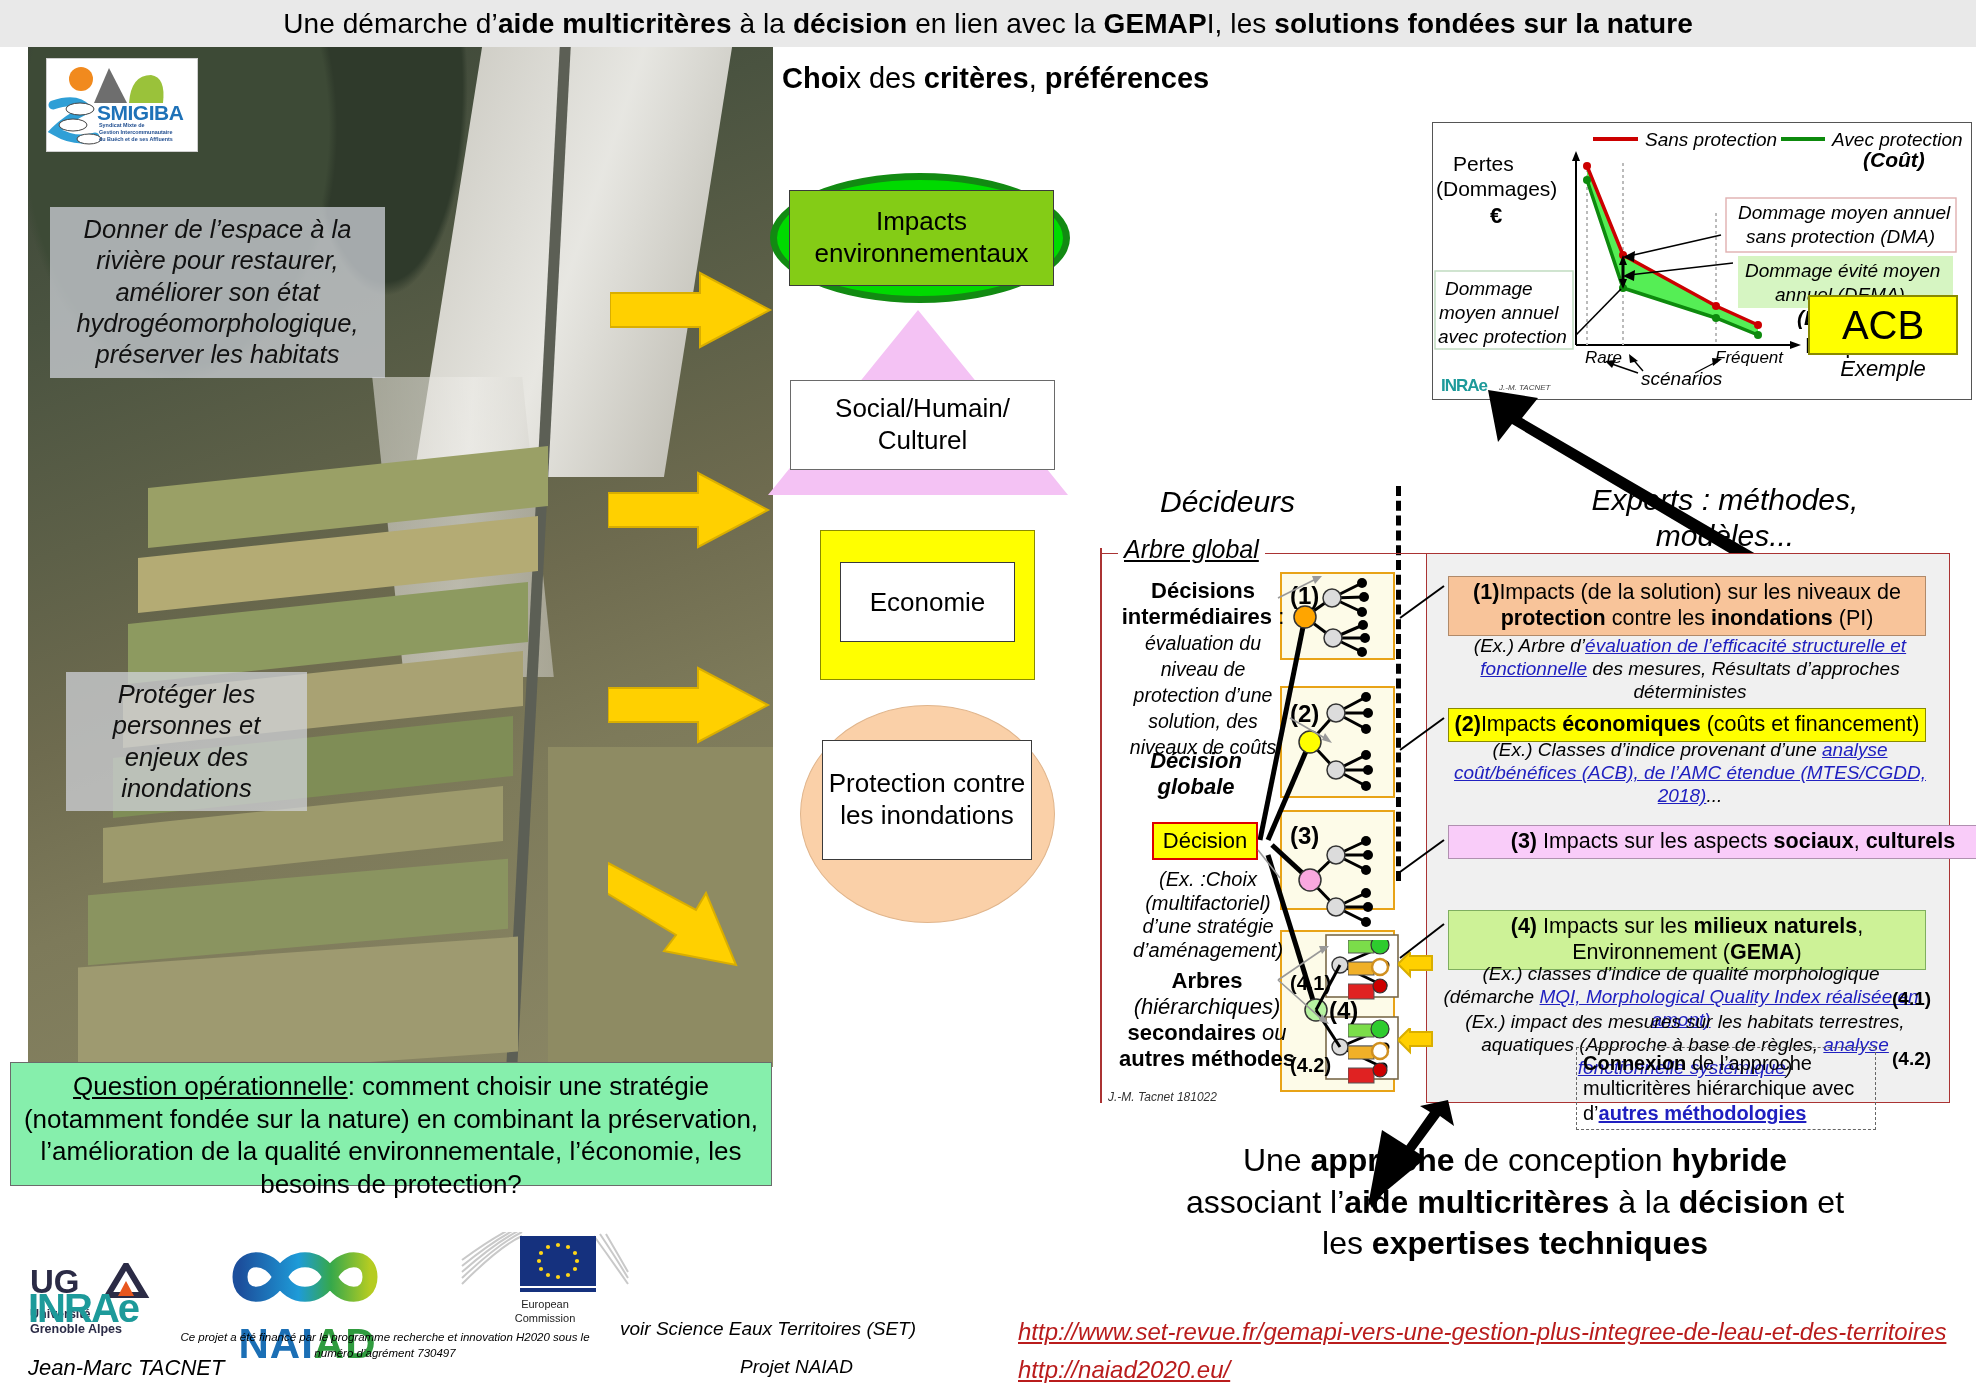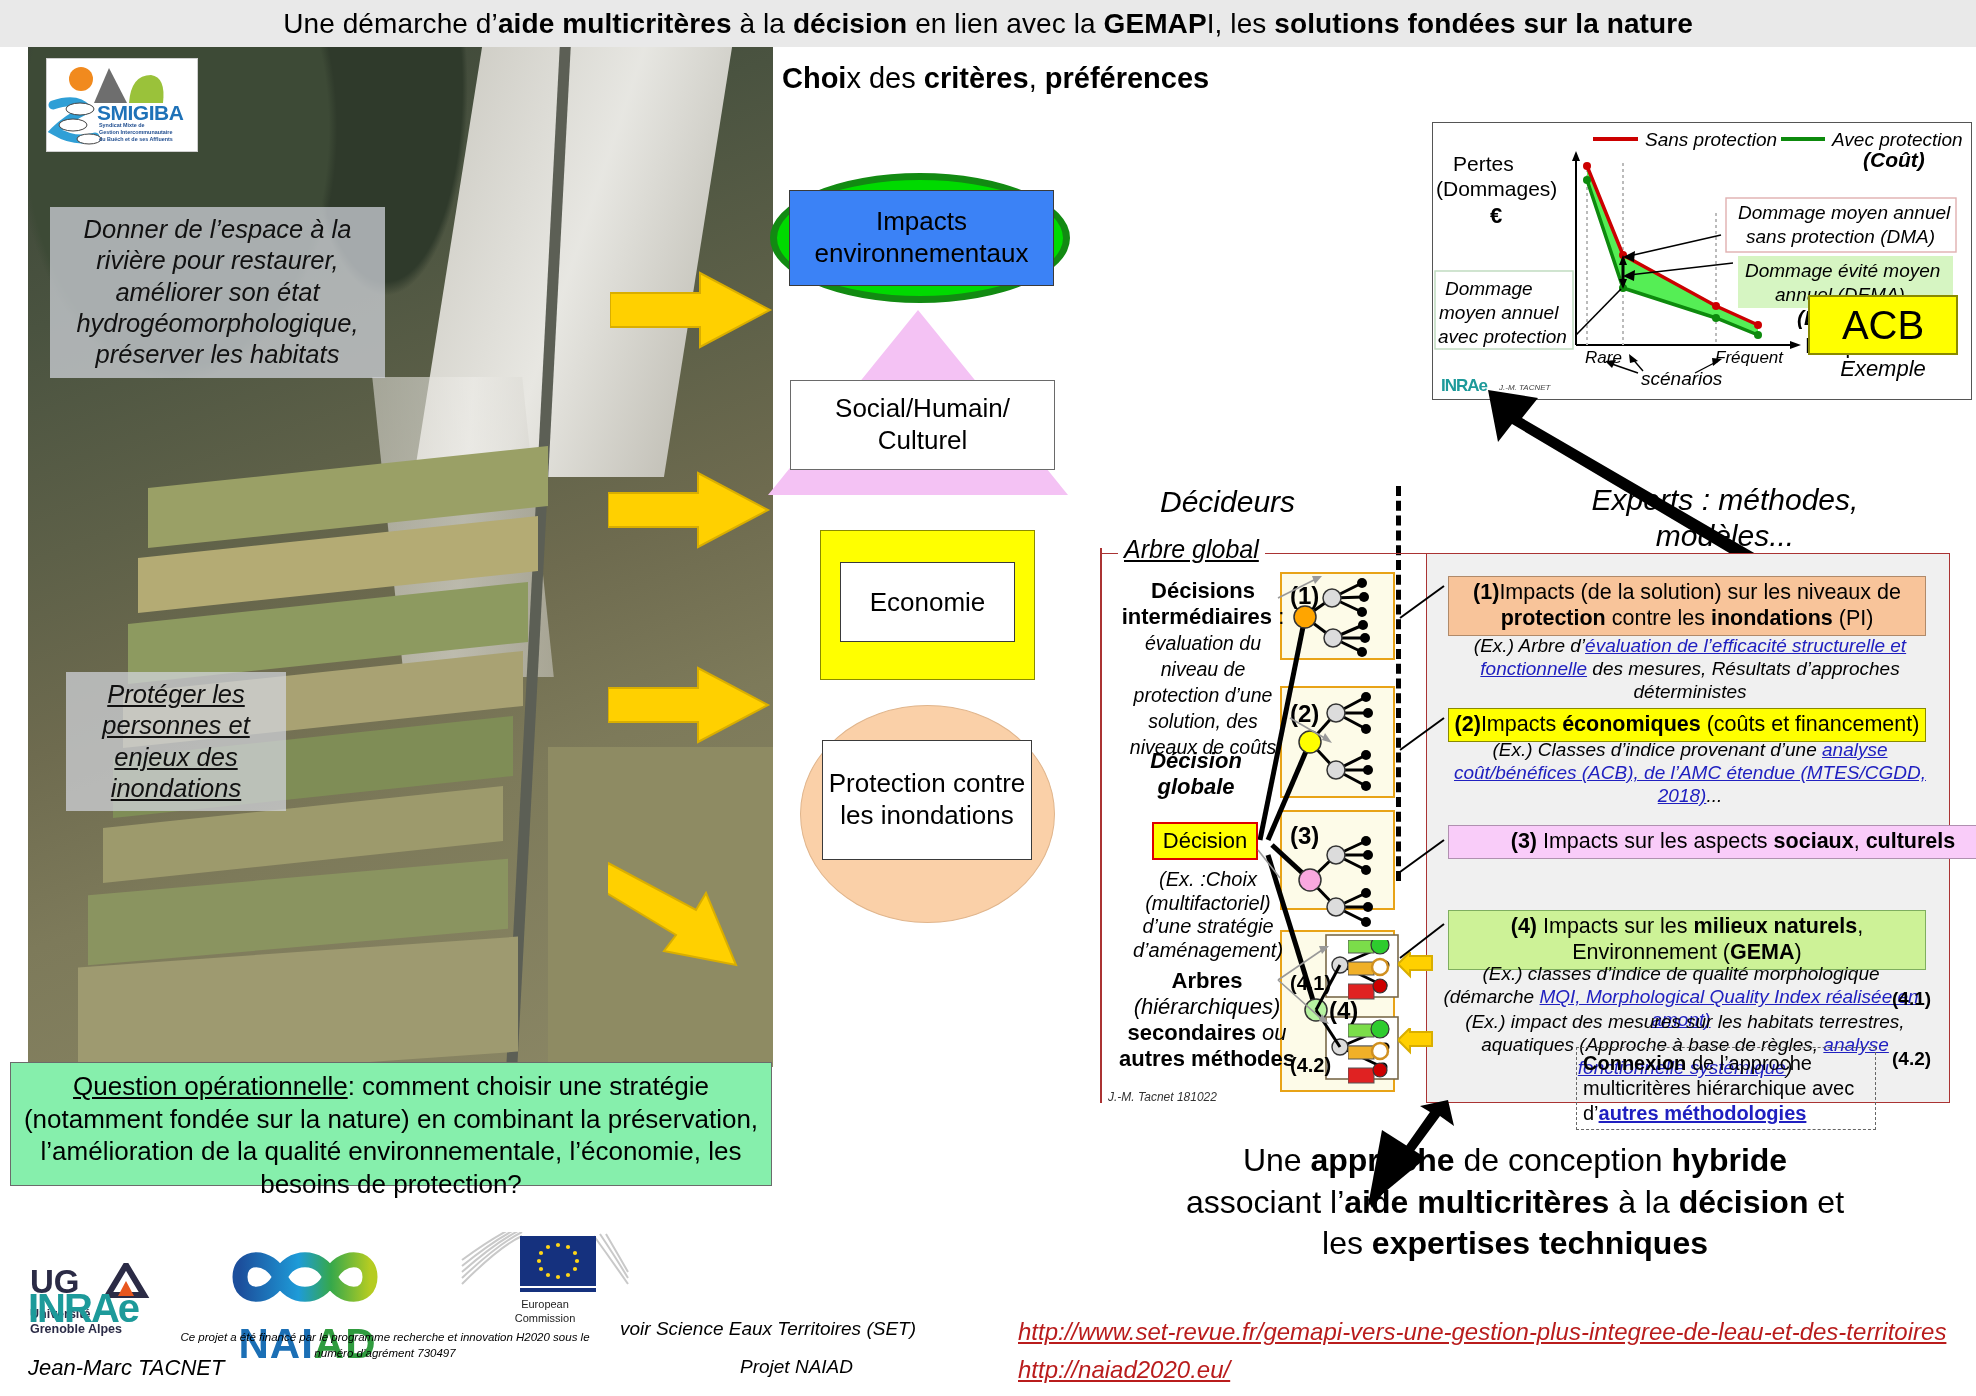--- a/index.html
+++ b/index.html
@@ -34,21 +34,21 @@
                    color:#1f72b8;letter-spacing:-.5px;}
   #smigiba .sm-sub{position:absolute;left:52px;top:63px;font-size:5.4px;color:#1f4d8f;
                    line-height:1.25;font-weight:bold;}
 
   
   #choix{position:absolute;left:782px;top:60px;width:600px;font-size:29px;line-height:1.3;}
   #choix b{font-weight:bold;}
 
   #ellipse-env{position:absolute;left:770px;top:173px;width:300px;height:130px;
                border-radius:50%;background:#00DA00;border:7px solid #128a12;box-sizing:border-box;}
-  #box-env{position:absolute;left:789px;top:190px;width:265px;height:96px;background:#3b82f6;
+  #box-env{position:absolute;left:789px;top:190px;width:265px;height:96px;background:#84cc16;
            border:1.6px solid #3a3a3a;box-sizing:border-box;display:flex;align-items:center;
            justify-content:center;text-align:center;font-size:26px;line-height:1.22;}
 
   #tri-soc{position:absolute;left:768px;top:310px;width:0;height:0;
            border-left:150px solid transparent;border-right:150px solid transparent;
            border-bottom:185px solid #f4c2f4;}
   #box-soc{position:absolute;left:790px;top:380px;width:265px;height:90px;background:#fff;
            border:1.4px solid #6a6a6a;box-sizing:border-box;display:flex;align-items:center;
            justify-content:center;text-align:center;font-size:26px;line-height:1.22;}
 
@@ -152,21 +152,21 @@
   <div class="field" style="left:110px;top:490px;width:400px;height:55px;background:#b4ab74;transform:skewY(-6deg);"></div>
   <div class="field" style="left:100px;top:556px;width:400px;height:60px;background:#8d9a60;transform:skewY(-6deg);"></div>
   <div class="field" style="left:95px;top:625px;width:400px;height:55px;background:#a9a273;transform:skewY(-6deg);"></div>
   <div class="field" style="left:85px;top:690px;width:400px;height:60px;background:#7f8d56;transform:skewY(-6deg);"></div>
   <div class="field" style="left:75px;top:760px;width:400px;height:55px;background:#9d9a6c;transform:skewY(-6deg);"></div>
   <div class="field" style="left:60px;top:830px;width:420px;height:70px;background:#8a9460;transform:skewY(-5deg);"></div>
   <div class="field" style="left:50px;top:905px;width:440px;height:115px;background:#9e9a70;transform:skewY(-4deg);"></div>
   <div class="field" style="left:520px;top:700px;width:230px;height:320px;background:#8e8b63;"></div>
 
   <div class="ov" style="left:22px;top:160px;width:335px;">Donner de l’espace à la rivière pour restaurer, améliorer son état hydrogéomorphologique, préserver les habitats</div>
-  <div class="ov" style="left:38px;top:625px;width:220px;text-decoration:underline;">Protéger les personnes et enjeux des inondations</div>
+  <div class="ov" style="left:38px;top:625px;width:241px;">Protéger les personnes et enjeux des inondations</div>
 </div>
 
 <div id="smigiba">
   <svg width="150" height="92" viewBox="0 0 150 92">
     <circle cx="34" cy="20" r="12" fill="#f18a1e"></circle>
     <polygon points="47,44 62,9 80,44" fill="#6e6e6e"></polygon>
     <path d="M82 44 Q84 16 104 16 Q119 18 116 44 Z" fill="#9ac23a"></path>
     <path d="M6 46 Q30 38 40 50 Q20 60 8 72 Q28 84 48 78" stroke="#2f9fd6" stroke-width="9" fill="none" stroke-linecap="round"></path>
     <ellipse cx="33" cy="50" rx="14" ry="6" fill="#fff" stroke="#444" stroke-width="1"></ellipse>
     <ellipse cx="26" cy="66" rx="14" ry="6" fill="#fff" stroke="#444" stroke-width="1"></ellipse>

